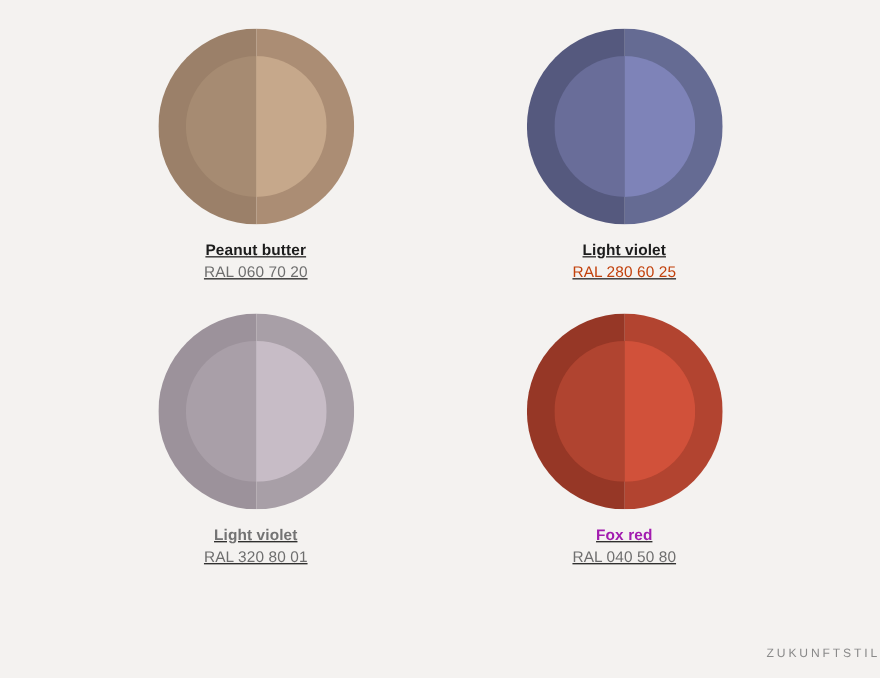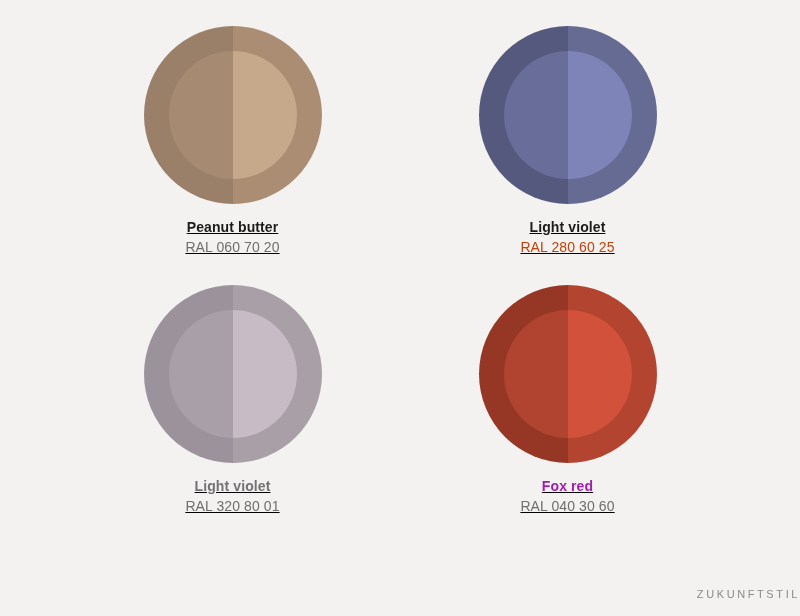--- a/index.html
+++ b/index.html
@@ -170,21 +170,21 @@
       <div class="disc">
         <div class="disc-half left" style="background-color: rgb(150, 55, 38);"></div>
         <div class="disc-half right" style="background-color: rgb(178, 68, 48);"></div>
         <div class="inner">
           <div class="inner-half left" style="background-color: rgb(176, 68, 48);"></div>
           <div class="inner-half right" style="background-color: rgb(209, 81, 58);"></div>
         </div>
       </div>
       <div class="caption">
         <div class="swatch-name" style="color: #a21caf;">Fox red</div>
-        <div class="swatch-code" style="color: rgb(110, 110, 110);">RAL 040 30 60</div>
+        <div class="swatch-code" style="color: rgb(110, 110, 110);">RAL 040 50 80</div>
       </div>
     </div>
 
   </div>
 
   <div class="footer">
     <span class="footer-text">ZUKUNFTSTIL</span>
   </div>
 
 </div>

